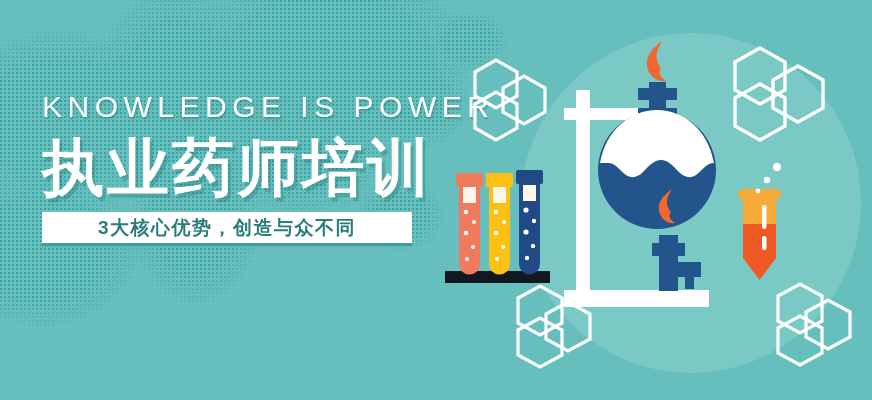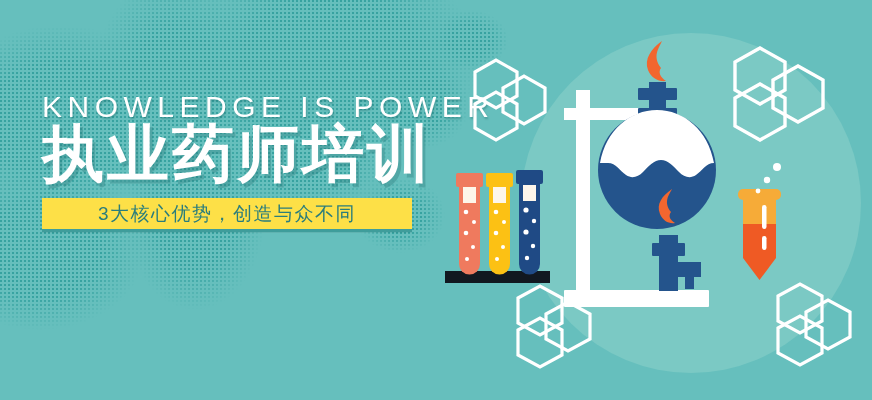--- a/index.html
+++ b/index.html
@@ -59,38 +59,39 @@
     color:#ffffff;
     font-size:30px;
     font-weight:400;
     letter-spacing:5.5px;
     line-height:1;
     white-space:nowrap;
     text-shadow:1px 2px 2px rgba(20,90,90,.33);
   }
 
   .headline{
+    margin-top:14px;
     color:#ffffff;
     font-size:62px;
     font-weight:bold;
     letter-spacing:3px;
     line-height:1.04;
     white-space:nowrap;
     text-shadow:3px 4px 0 rgba(40,120,120,.35);
   }
 
   .pill{
     margin-top:12px;
     width:370px; height:34px;
-    background:#fde047;
+    background:#ffffff;
     border-bottom:3px solid #3f9d9b;
     display:flex; align-items:center; justify-content:center;
     color:#2b7d7c;
     font-size:19px;
-    font-weight:normal;
+    font-weight:bold;
     letter-spacing:1.5px;
     white-space:nowrap;
     box-shadow:0 1px 0 rgba(0,0,0,.06);
   }
   .pill.second{ margin-top:11px; }
 
   
   .illustration{ position:absolute; left:430px; top:0; width:442px; height:400px; }
   .illustration svg{ display:block; }
 </style>

